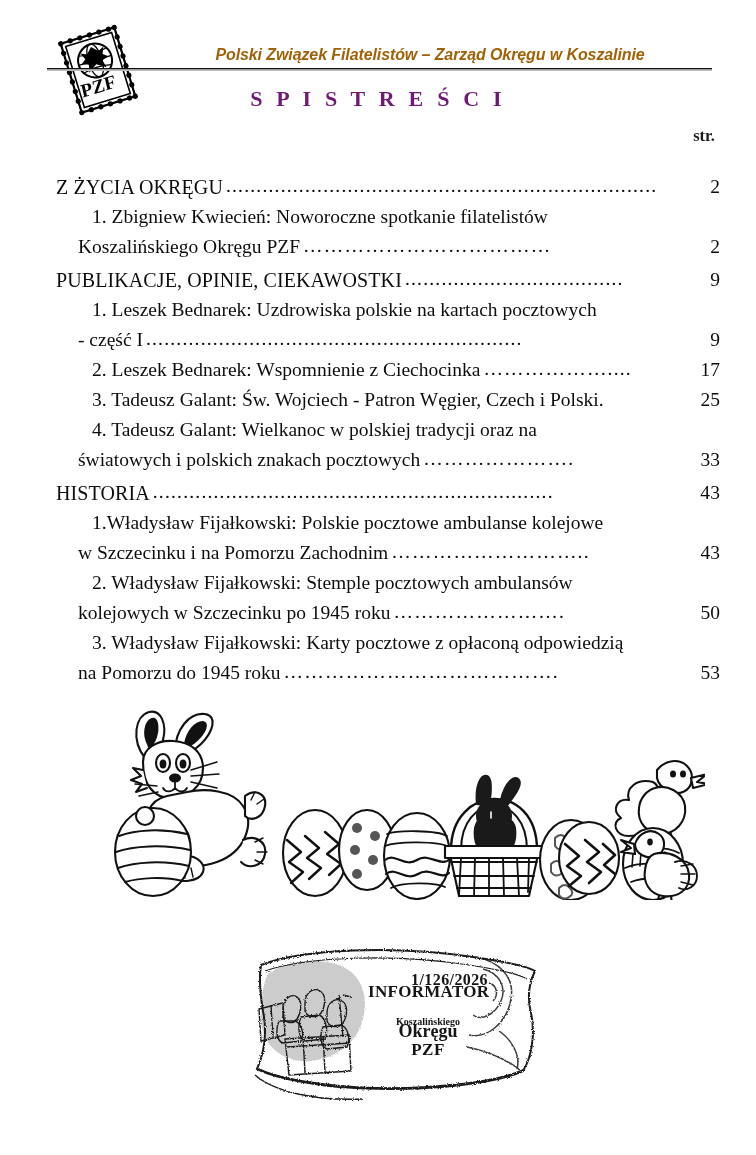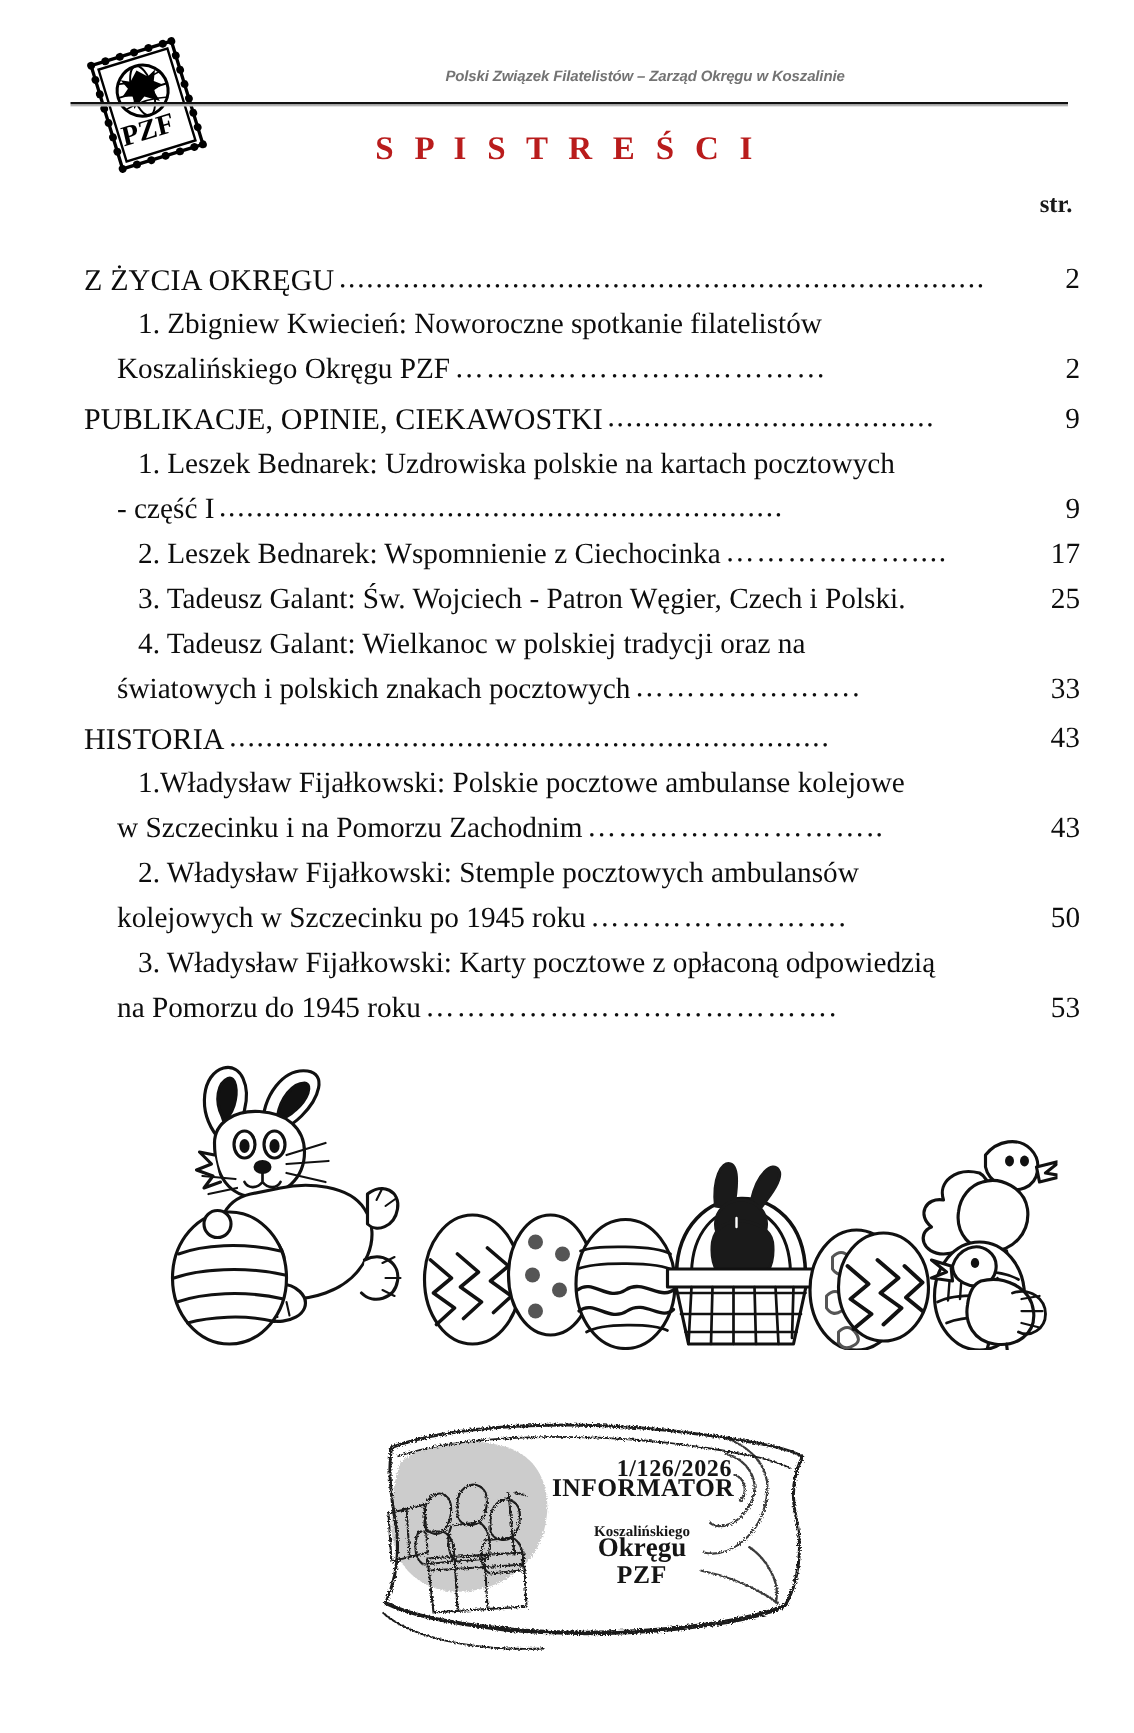--- a/index.html
+++ b/index.html
@@ -32,44 +32,44 @@
   }
   #masthead-title {
     position: absolute;
     left: 130px;
     top: 46px;
     width: 600px;
     text-align: center;
     font-family: "Liberation Sans", sans-serif;
     font-style: italic;
     font-weight: 600;
-    font-size: 10px;
+    font-size: 16px;
     letter-spacing: -0.1px;
-    color: #737373;
+    color: #a16207;
   }
   #masthead-rule {
     position: absolute;
     left: 47px;
     top: 68px;
     width: 665px;
     height: 3px;
     background: linear-gradient(to bottom, #111 0, #111 1.4px, #9a9a9a 1.4px, #c9c9c9 3px);
   }
 
   #doc-title {
     position: absolute;
     left: 0;
     top: 86px;
     width: 756px;
     text-align: center;
     font-family: "Liberation Serif", serif;
     font-weight: bold;
     font-size: 22px;
     letter-spacing: 4.2px;
-    color: #b91c1c;
+    color: #701a75;
   }
 
   
   #toc {
     position: absolute;
     left: 0;
     top: 126px;
     width: 756px;
   }
   #str-label {

